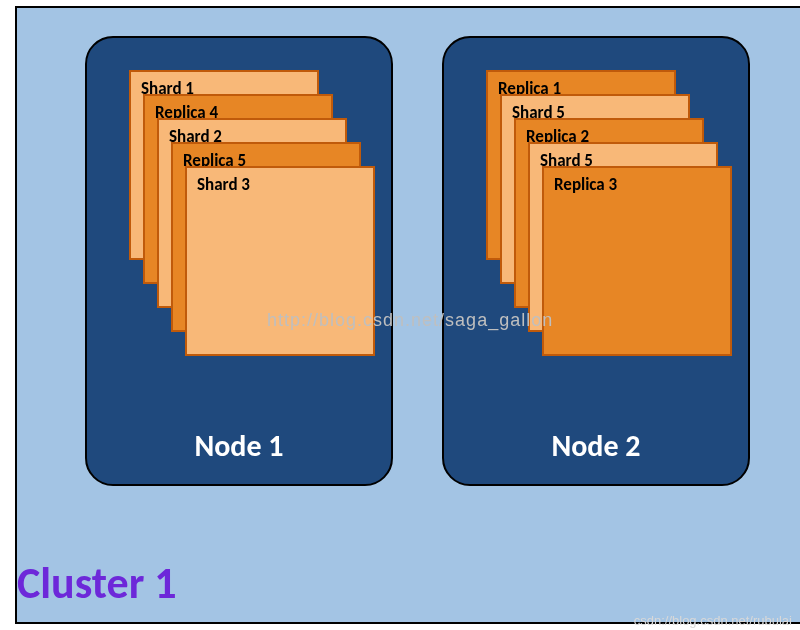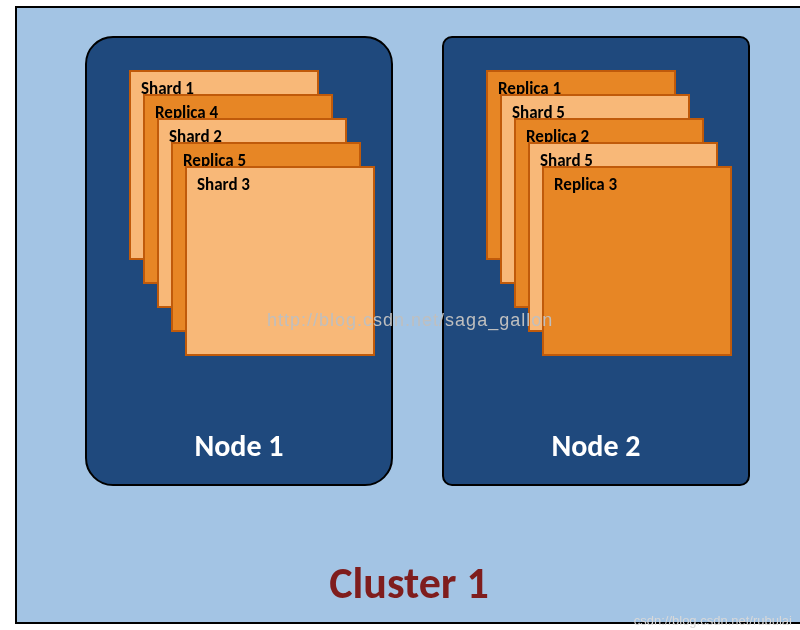--- a/index.html
+++ b/index.html
@@ -20,37 +20,36 @@
     border: 2px solid #000;
     background: #a3c4e4;
     box-sizing: border-box;
     margin-left: 9px;
   }
   .cluster-title {
     position: absolute;
     left: 0;
     right: 0;
     bottom: 12px;
-    text-align: center;
     font-size: 44px;
     font-weight: bold;
-    color: #7f1d1d;
+    color: #6d28d9;
   }
   .node {
     position: absolute;
     top: 28px;
     width: 308px;
     height: 450px;
     background: #1f497d;
     border: 2px solid #000;
     border-radius: 28px;
     box-sizing: border-box;
   }
   .node.node1 { left: 68px; }
-  .node.node2 { left: 425px; border-radius: 10px; }
+  .node.node2 { left: 425px; }
   .node-title {
     position: absolute;
     left: 0;
     right: 0;
     bottom: 20px;
     text-align: center;
     font-size: 30px;
     font-weight: bold;
     color: #fff;
   }

